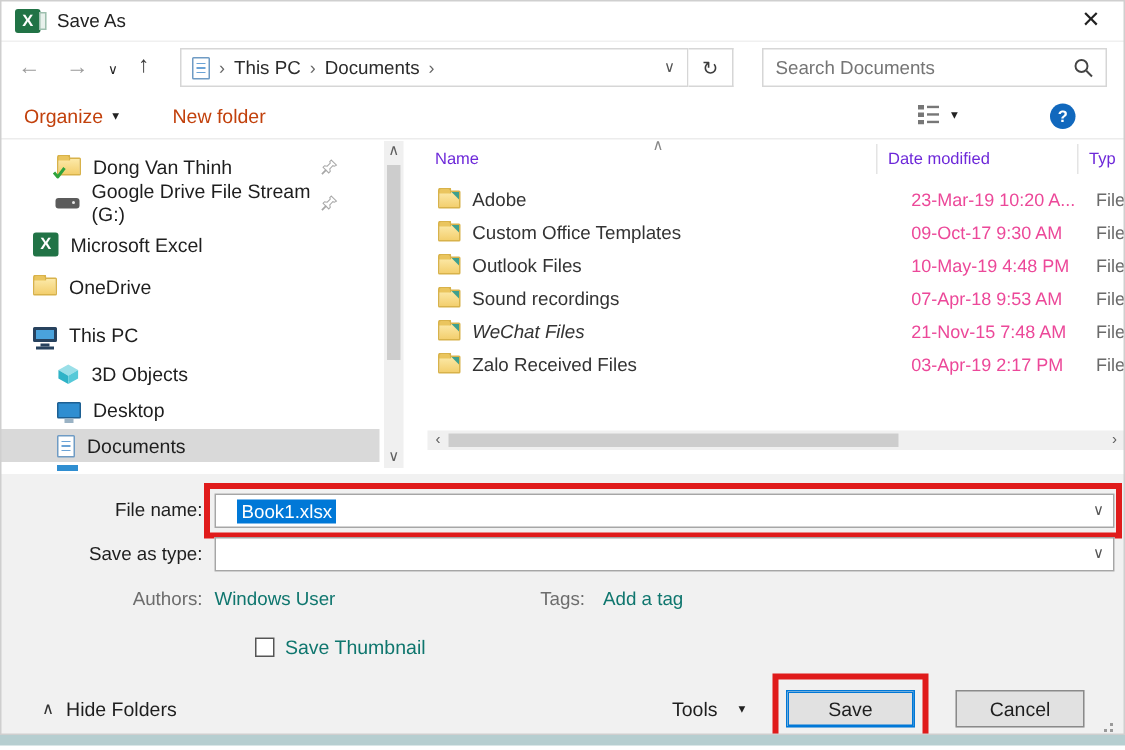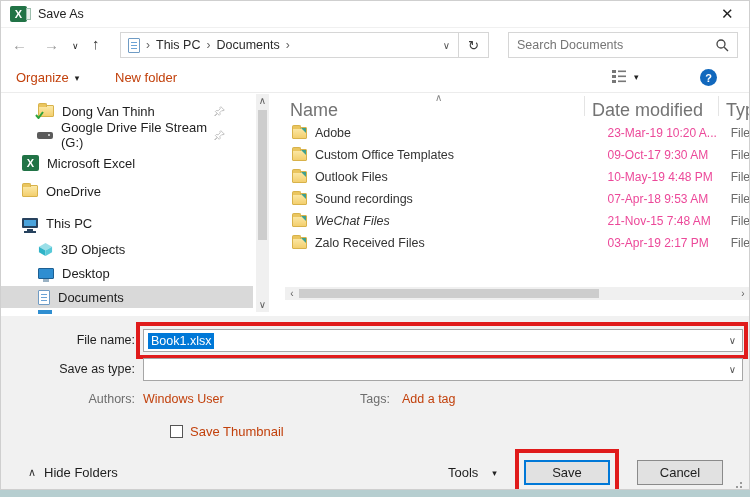--- a/index.html
+++ b/index.html
@@ -57,34 +57,34 @@
   .deskicon::after { content:""; position:absolute; left:4px; bottom:-4px; width:6px; height:3px; background:#9ab2c4; }
   .driveicon { width:18px; height:7px; background:#5b5b5b; border-radius:2px; position:relative; }
   .driveicon::after { content:""; position:absolute; right:3px; top:2px; width:2px; height:2px; background:#e8e8e8; border-radius:50%; }
 
   
   .sb-track-v { background:#f0f0f0; }
   .sb-thumb { background:#cdcdcd; }
   .sb-arrow { color:#606060; font-size:10px; line-height:1; display:flex; align-items:center; justify-content:center; }
 
   
-  .colhead { font-size:18px; color:#737373; }
+  .colhead { font-size:11px; color:#6d28d9; }
   .cell-name { font-size:12.5px; color:#333; }
   .cell-date { font-size:12px; color:#ec4899; white-space:nowrap;margin-left:48px; }
   .cell-type { font-size:12px; color:#6a6a6a; }
   .colsep { width:1px; background:#e4e4e4; }
 
   
   .formbg { background:#f1f1f1; }
   .lbl { font-size:12.5px; color:#1e1e1e; text-align:right; }
   .lbl-gray { font-size:12.5px; color:#6d6d6d; text-align:right; }
   .combo { background:#fff; border:1px solid #a6a6a6; display:flex; align-items:center; font-size:12.5px; }
   .combo .chev { margin-left:auto; color:#555; font-size:10px; padding-right:6px; }
   .sel-text { background:#0078d7; color:#fff; padding:1px 3px; font-size:12.5px; }
-  .link { color:#c2410c; font-size:12.5px; cursor:pointer; }
+  .link { color:#0f766e; font-size:12.5px; cursor:pointer; }
   .redbox { border:4px solid #e01b1b; background:transparent; pointer-events:none; }
 
   .checkbox { width:13px; height:13px; background:#fff; border:1px solid #555; }
 
   .btn { background:#e1e1e1; font-size:13px; color:#1e1e1e; display:flex; align-items:center; justify-content:center; cursor:pointer; }
   .btn-default { border:1px solid #0078d7; box-shadow:inset 0 0 0 1px #0078d7; }
   .btn-normal { border:1px solid #8a8a8a; }
 
   .grip { width:10px; height:10px;
           background:radial-gradient(circle at 2px 2px,#9a9a9a 1px,transparent 1.2px),
@@ -289,21 +289,21 @@
       <div class="sb-arrow" style="width:14px;">‹</div>
       <div class="sb-thumb" style="height:9px; width:300px;"></div>
       <div class="sb-arrow" style="width:14px; margin-left:auto;">›</div>
     </div>
   </div>
 
   <div class="abs formbg" style="left:0; top:316px; width:750px; height:174px;">
 
     <div class="abs lbl" style="left:35px; top:17px; width:100px;">File name:</div>
     <div class="abs combo" style="left:143px; top:13px; width:600px; height:23px;">
-      <span class="sel-text" style="margin-left:4px;">Book1.xlsx</span>
+      <span class="sel-text" style="margin-left:14px;">Book1.xlsx</span>
       <span class="chev">∨</span>
     </div>
 
     <div class="abs redbox" style="left:136px; top:6px; width:612px; height:37px;"></div>
 
     <div class="abs lbl" style="left:20px; top:46px; width:115px;">Save as type:</div>
     <div class="abs combo" style="left:143px; top:42px; width:600px; height:23px;">
       <span class="chev">∨</span>
     </div>
 

